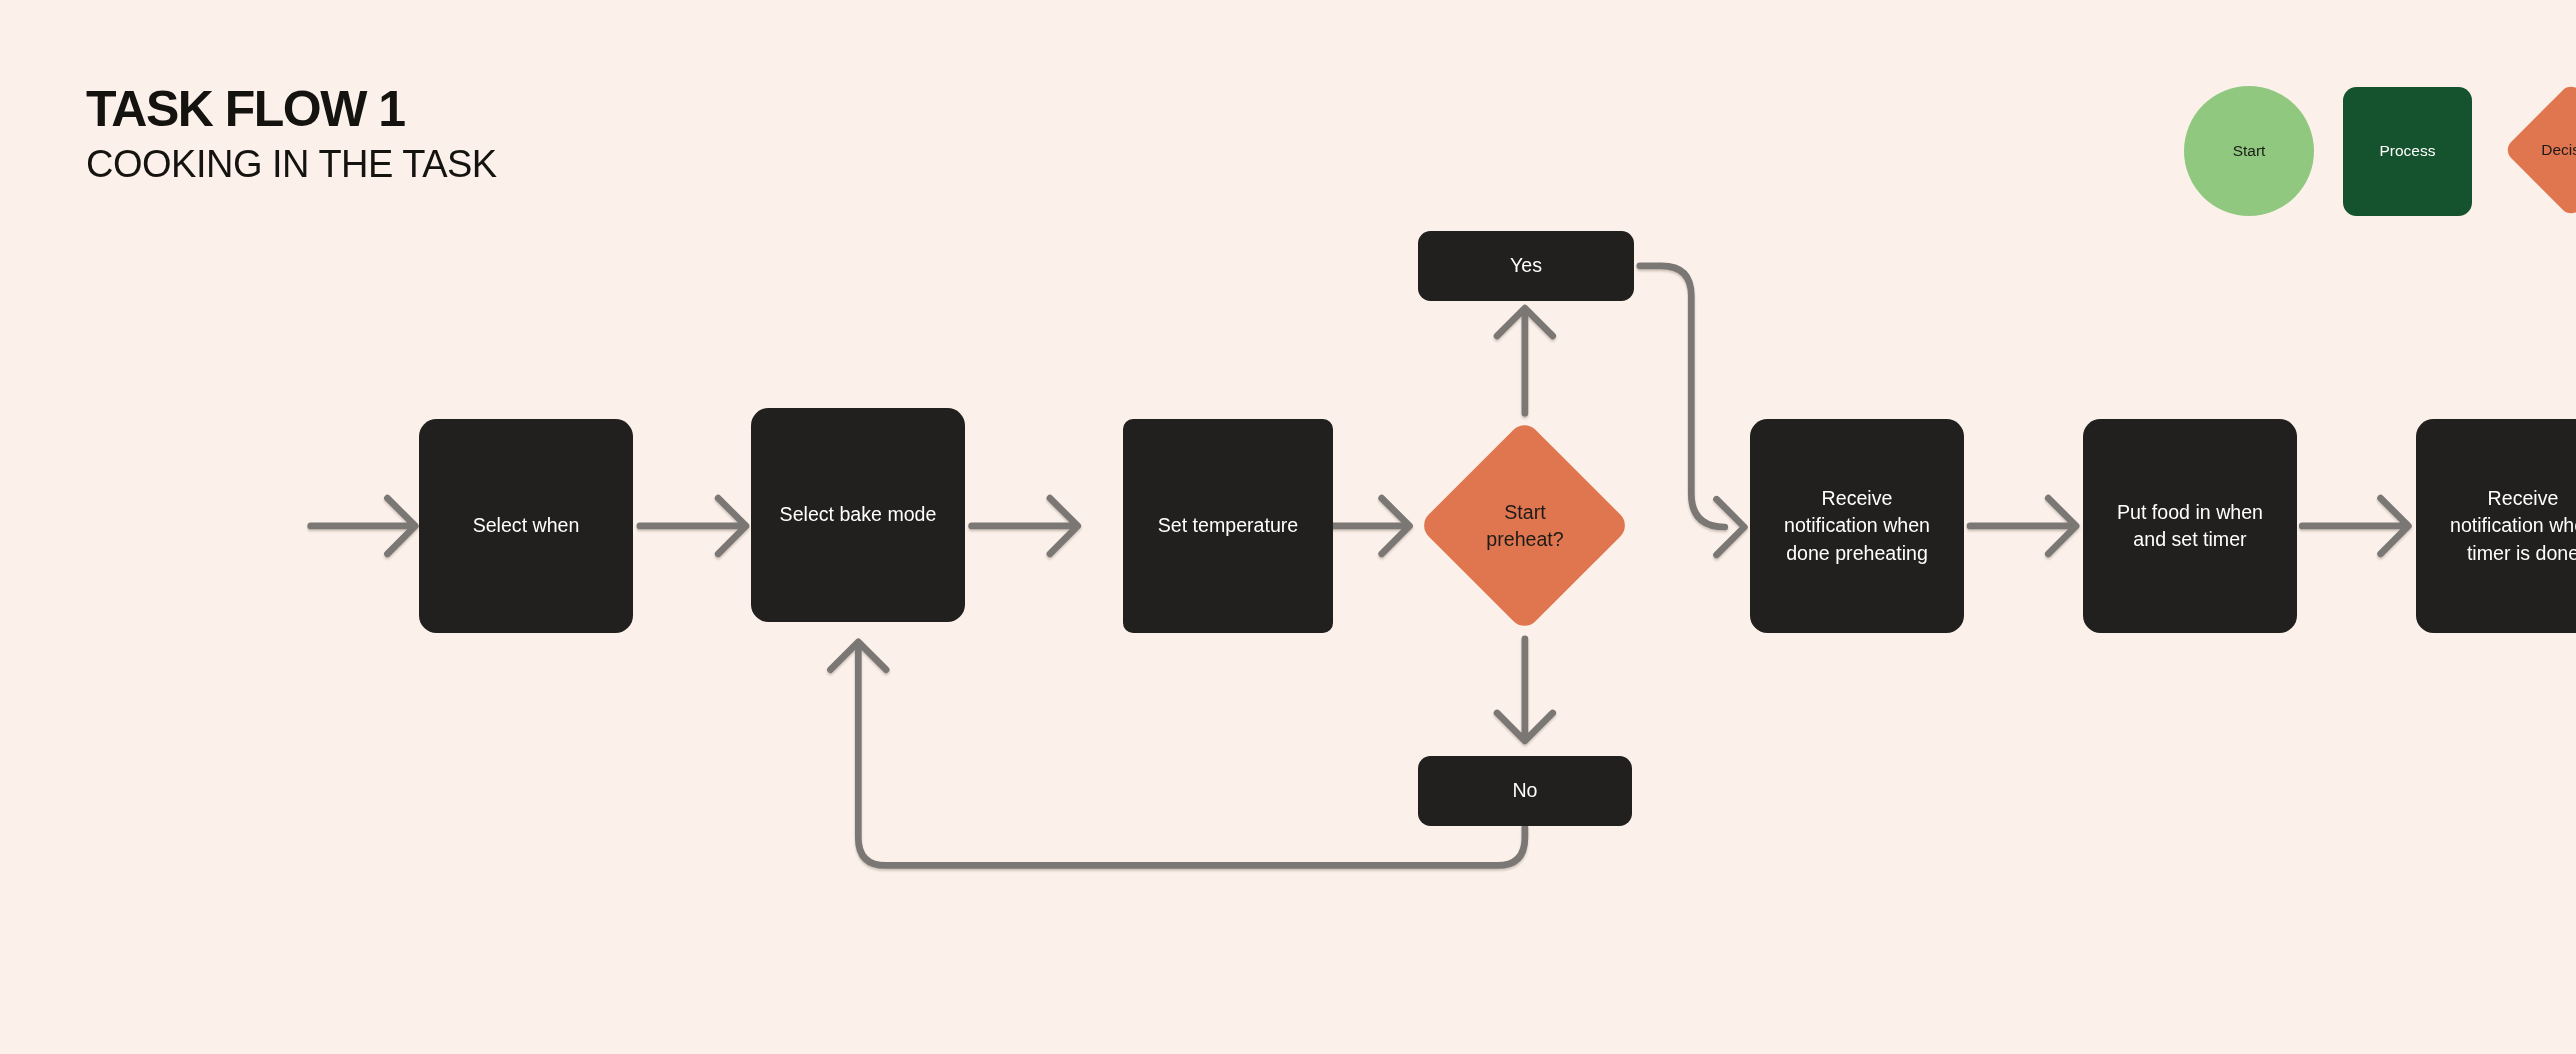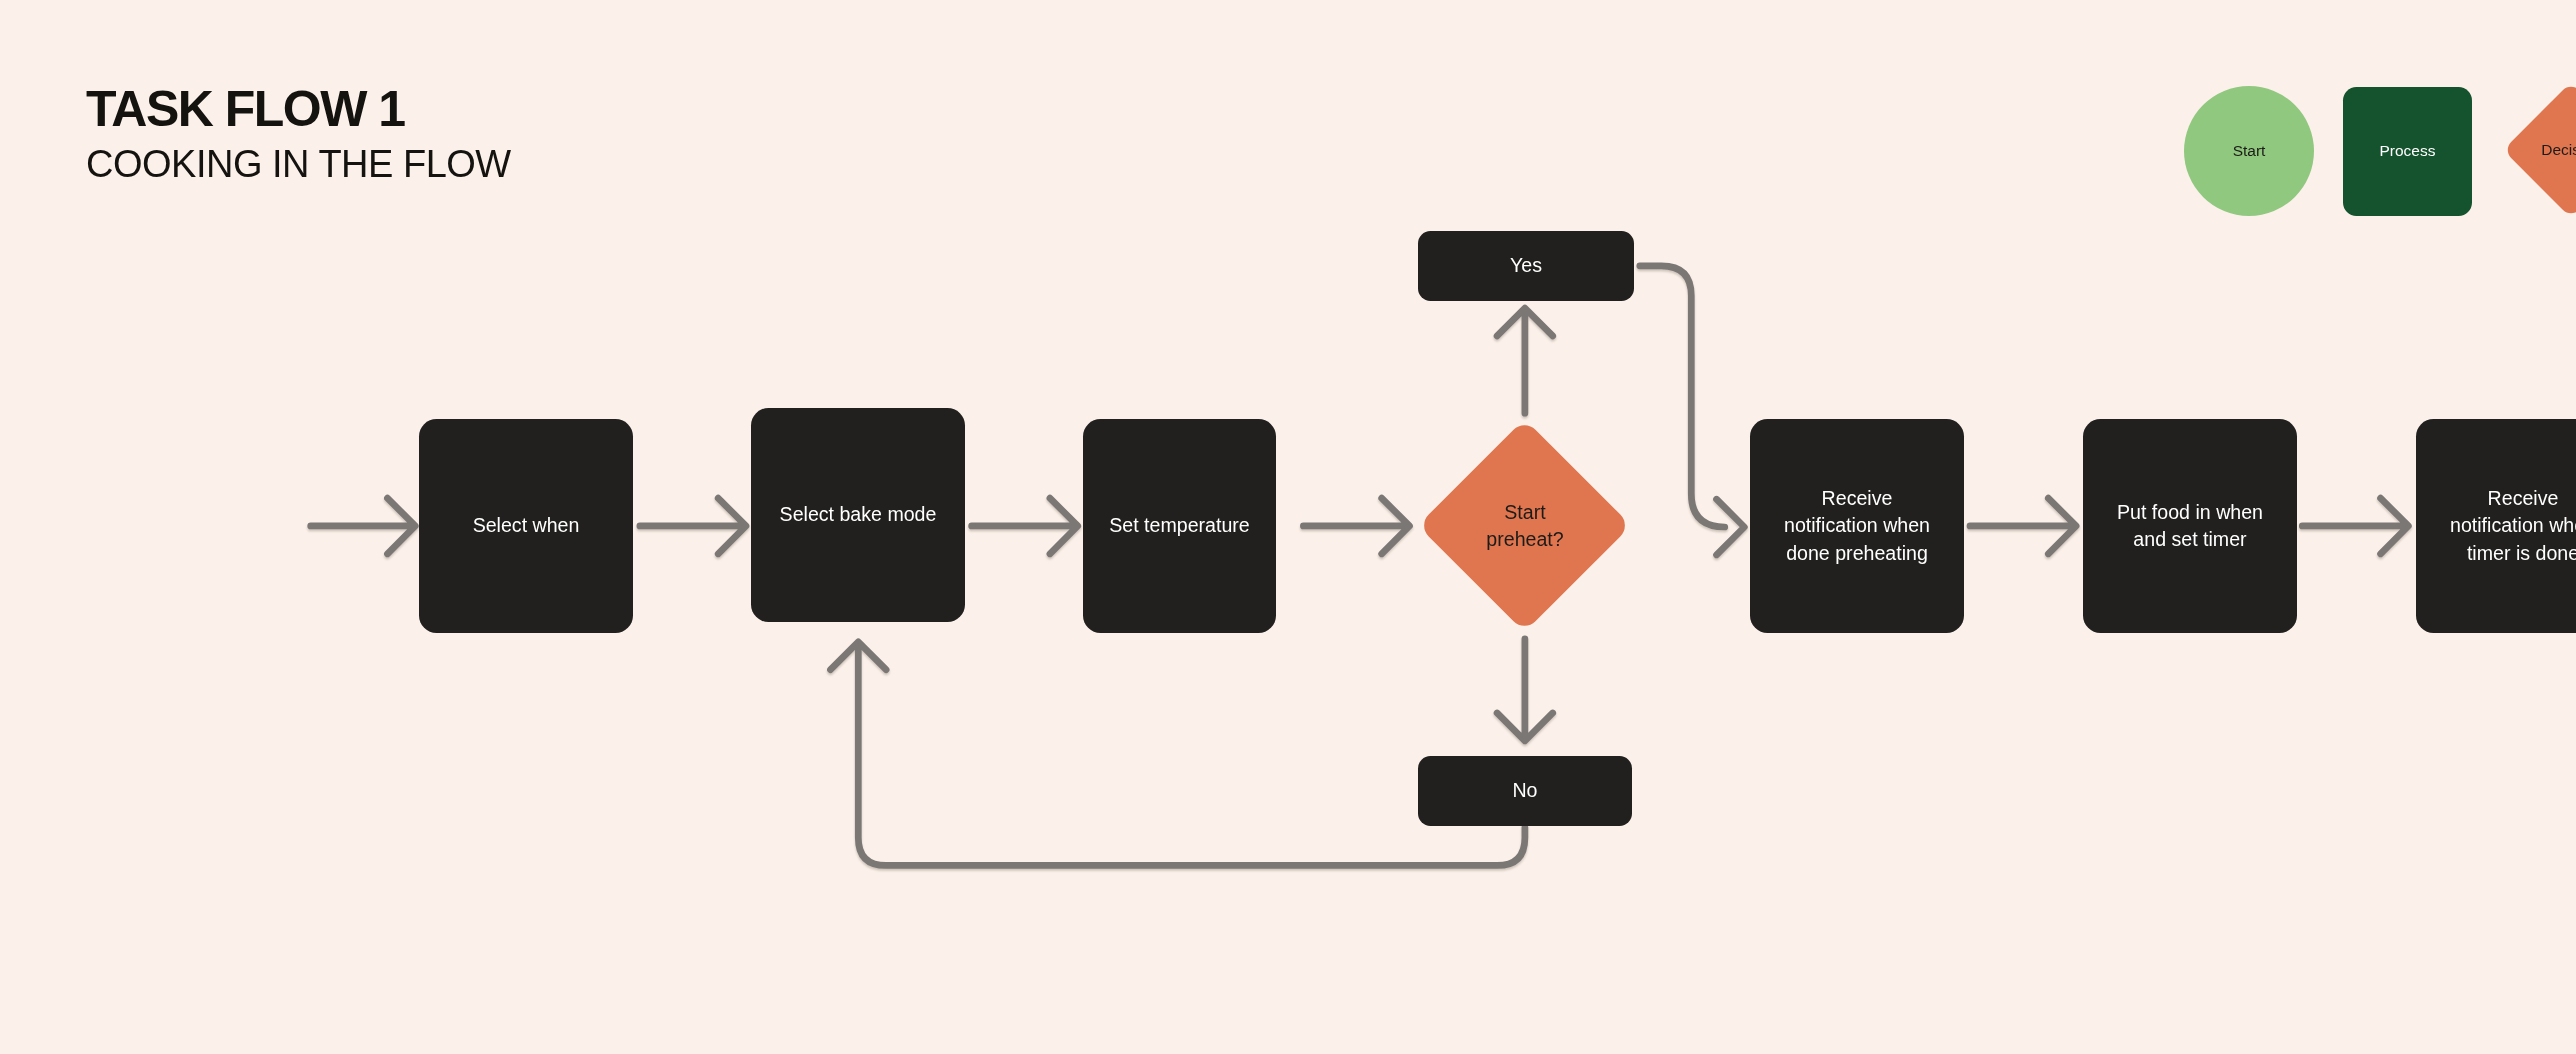--- a/index.html
+++ b/index.html
@@ -118,21 +118,21 @@
     stroke-linejoin: round;
   }
 </style>
 </head>
 <body>
 
 <div class="canvas">
 
   <div class="hdr">
     <h1 class="title">TASK FLOW 1</h1>
-    <h2 class="subtitle">COOKING IN THE FLOW</h2>
+    <h2 class="subtitle">COOKING IN THE TASK</h2>
   </div>
 
   <svg class="connector-layer" width="2717" height="1054" viewBox="0 0 5274 2046">
     <path d="M 603 1021 H 792 M 752 967 L 806 1021 L 752 1075"></path>
     <path d="M 1242 1021 H 1434 M 1394 967 L 1448 1021 L 1394 1075"></path>
     <path d="M 1886 1021 H 2078 M 2038 967 L 2092 1021 L 2038 1075"></path>
     <path d="M 2530 1021 H 2722 M 2682 967 L 2736 1021 L 2682 1075"></path>
     <path d="M 2960 802 V 614 M 2906 652 L 2960 598 L 3014 652"></path>
     <path d="M 2960 1240 V 1424 M 2906 1384 L 2960 1438 L 3014 1384"></path>
     <path d="M 3183 516 H 3225 Q 3283 516 3283 574 V 958 Q 3283 1023 3348 1023 M 3332 969 L 3386 1023 L 3332 1077"></path>
@@ -143,21 +143,21 @@
 
 
   <div class="node process-box" style="left:419px; top:419px; width:214px; height:214px;">
     <span class="label">Select when</span>
   </div>
 
   <div class="node process-box" style="left:751px; top:408px; width:214px; height:214px;">
     <span class="label">Select bake mode</span>
   </div>
 
-  <div class="node process-box" style="left:1083px; top:419px; width:193px; height:214px;">
+  <div class="node process-box" style="left:1123px; top:419px; width:210px; height:214px;border-radius:10px;">
     <span class="label">Set temperature</span>
   </div>
 
   <div class="diamond-wrap" style="left:1418px; top:419px; width:214px; height:214px;">
     <div class="diamond-bg"></div>
     <div class="diamond-label">
       <span class="label">Start
 preheat?</span>
     </div>
   </div>

